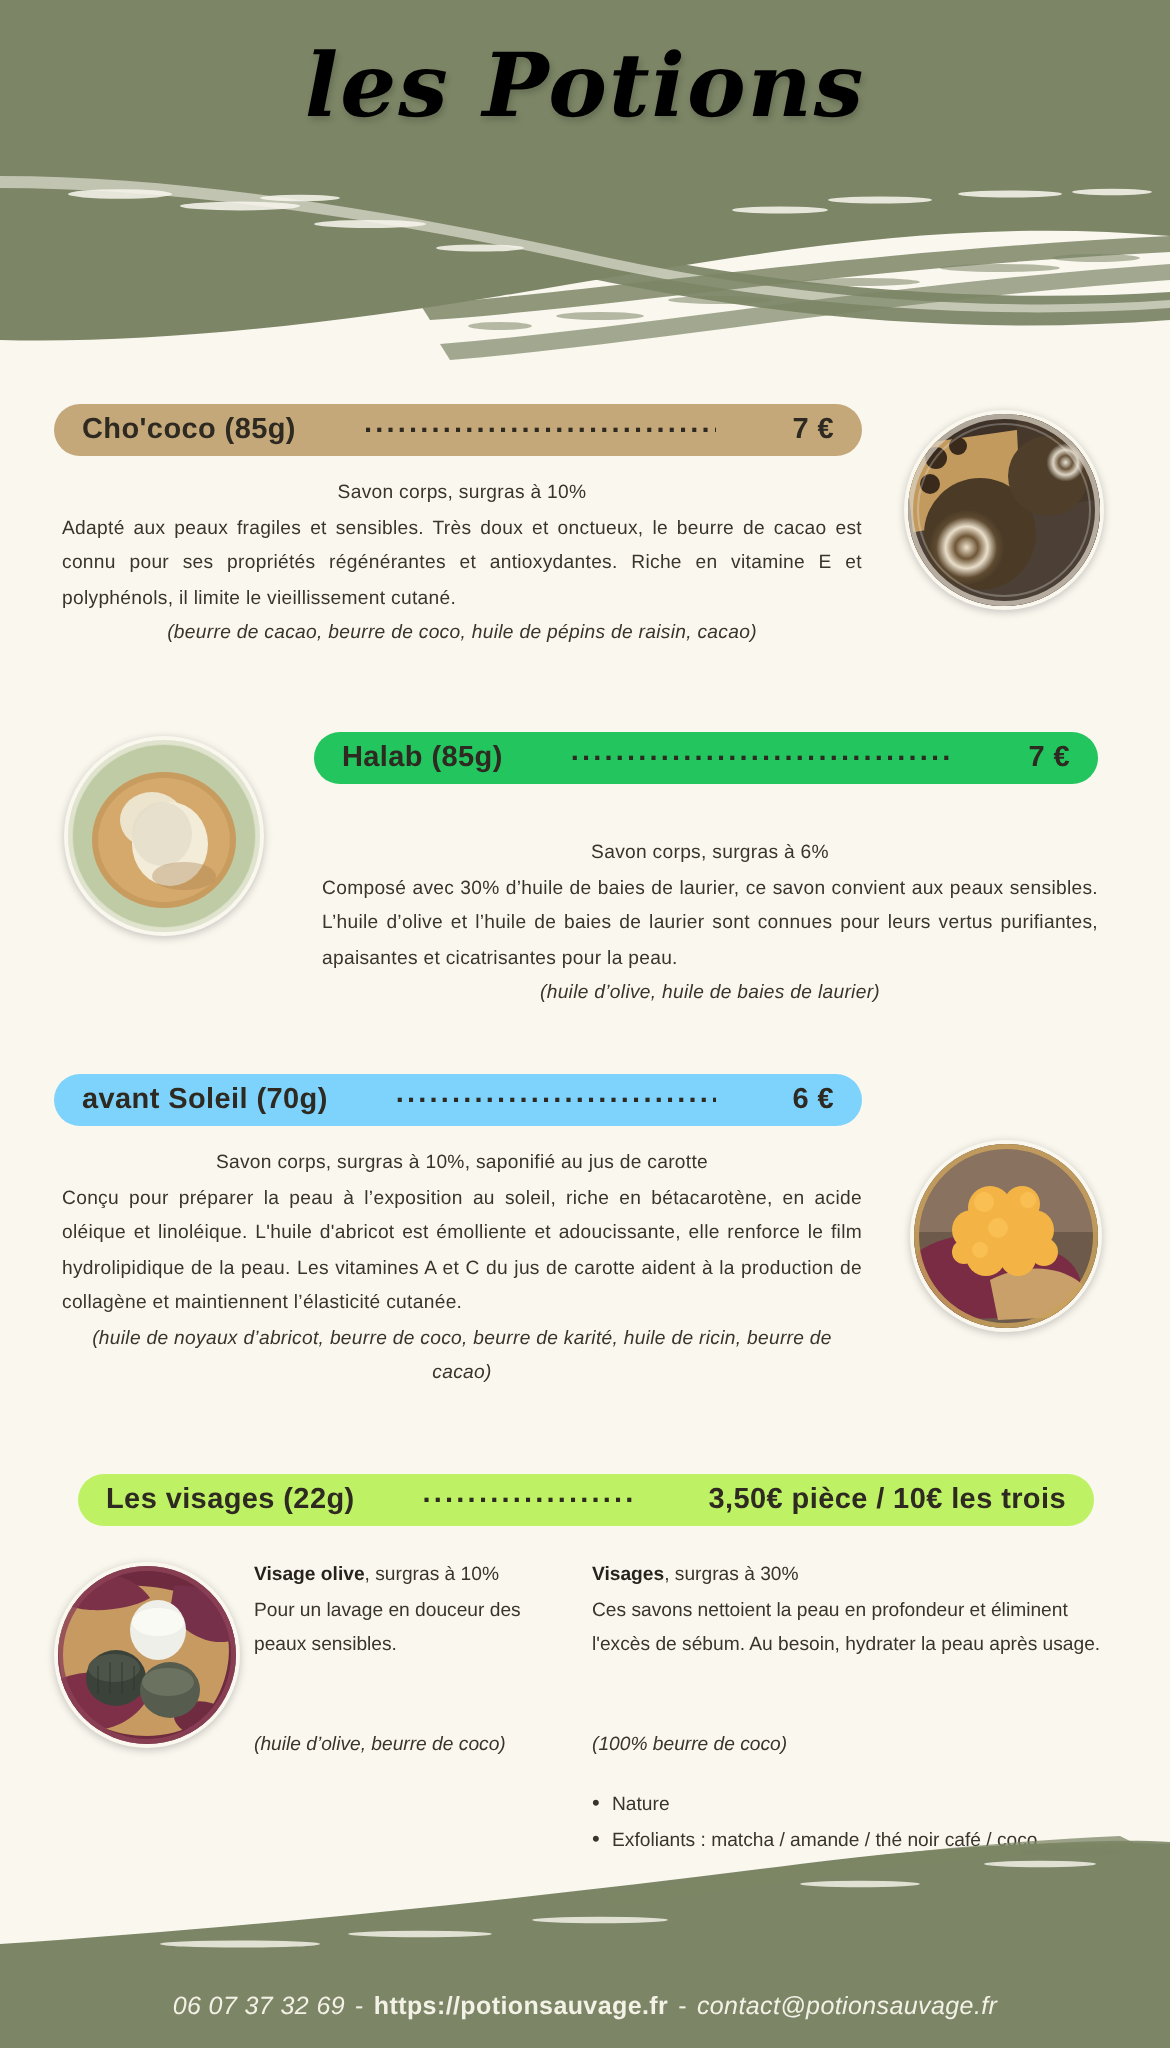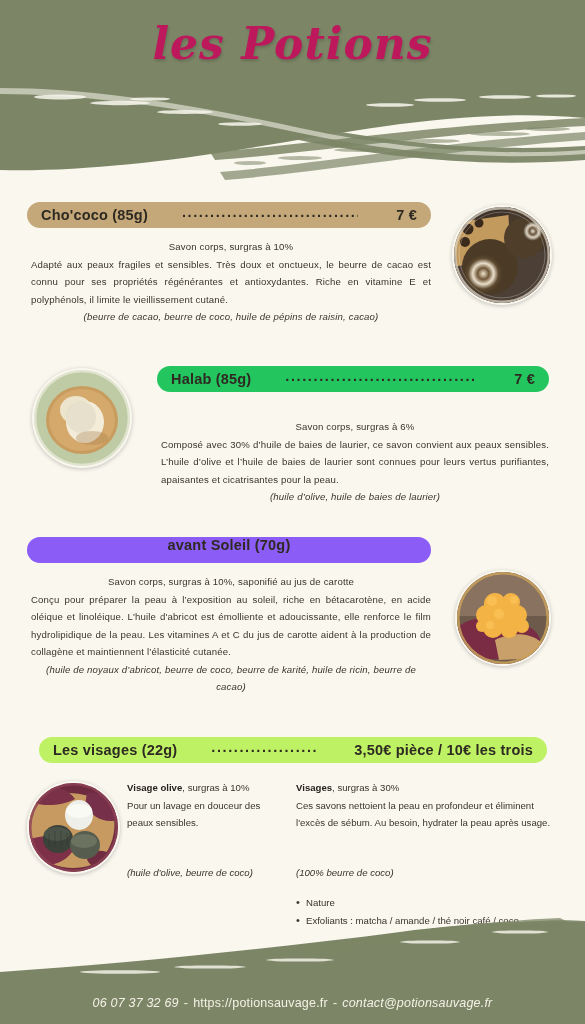--- a/index.html
+++ b/index.html
@@ -36,21 +36,21 @@
     position: absolute;
     top: 18px;
     left: 0;
     width: 585px;
     text-align: center;
     font-family: "DejaVu Serif", serif;
     font-style: italic;
     font-weight: bold;
     font-size: 44px;
     letter-spacing: 1px;
-    color: #be185d;
+    color: #000000;
     text-shadow: 1px 2px 3px rgba(0,0,0,0.18);
     z-index: 5;
     user-select: none;
   }
 
   
   .product { position: absolute; }
 
   .bar {
     display: flex;
@@ -76,21 +76,21 @@
     font-weight: bold;
     color: #2E2A22;
     line-height: 1;
     position: relative;
     top: -3px;
   }
   .bar .bar-price { flex: 0 0 auto; padding-left: 4px; }
 
   .bar-tan   { background: #C5A87A; }
   .bar-green { background: #22c55e; }
-  .bar-orng  { background: #8b5cf6; flex-direction: column; }
+  .bar-orng  { background: #7dd3fc; }
   .bar-pink  { background: #bef264; }
 
   .desc {
     font-size: 9.6px;
     line-height: 17.5px;
     color: #39342C;
     letter-spacing: 0.15px;
   }
   .desc p { margin: 0; text-align: center; }
   .desc .just { text-align: justify; }
@@ -136,21 +136,21 @@
     width: 585px;
     text-align: center;
     z-index: 6;
     font-size: 12.5px;
     color: #F4F1E6;
     white-space: nowrap;
     letter-spacing: 0.2px;
   }
   .footer-text .phone { font-style: italic; }
   .footer-text .sep { padding: 0 5px; }
-  .footer-text .site { font-weight: normal; }
+  .footer-text .site { font-weight: bold; }
   .footer-text .mail { font-style: italic; }
 </style>
 </head>
 <body>
 
 <div class="page">
 
   <div class="header-band">
     <svg width="585" height="205" viewBox="0 0 585 205" xmlns="http://www.w3.org/2000/svg">
       <defs>

